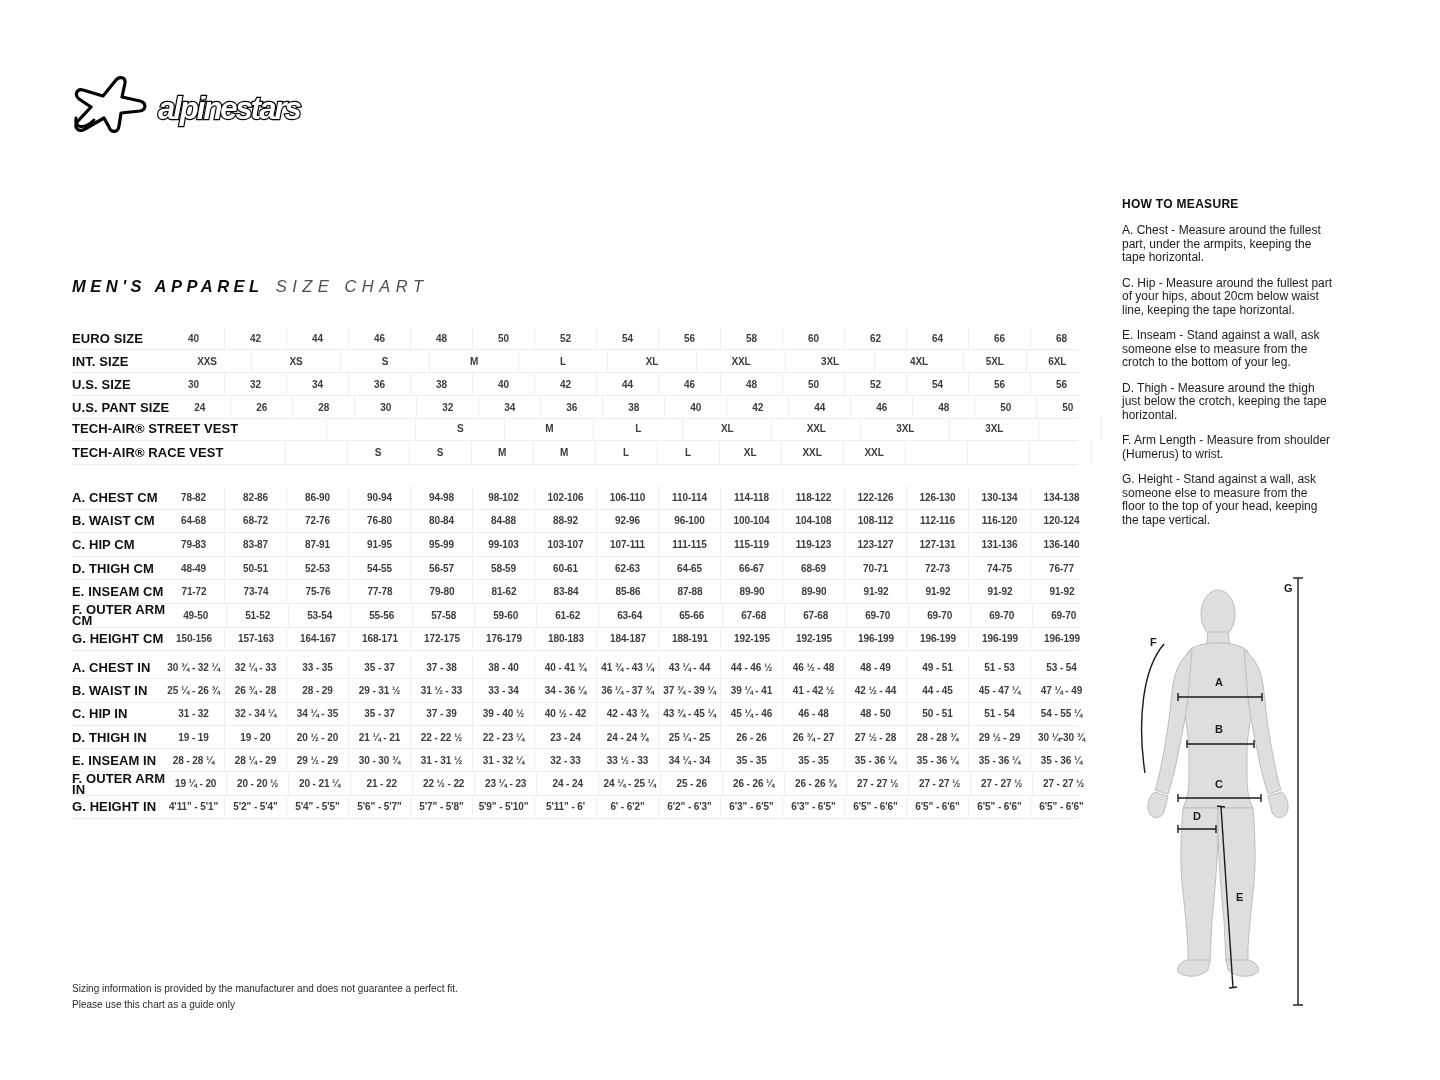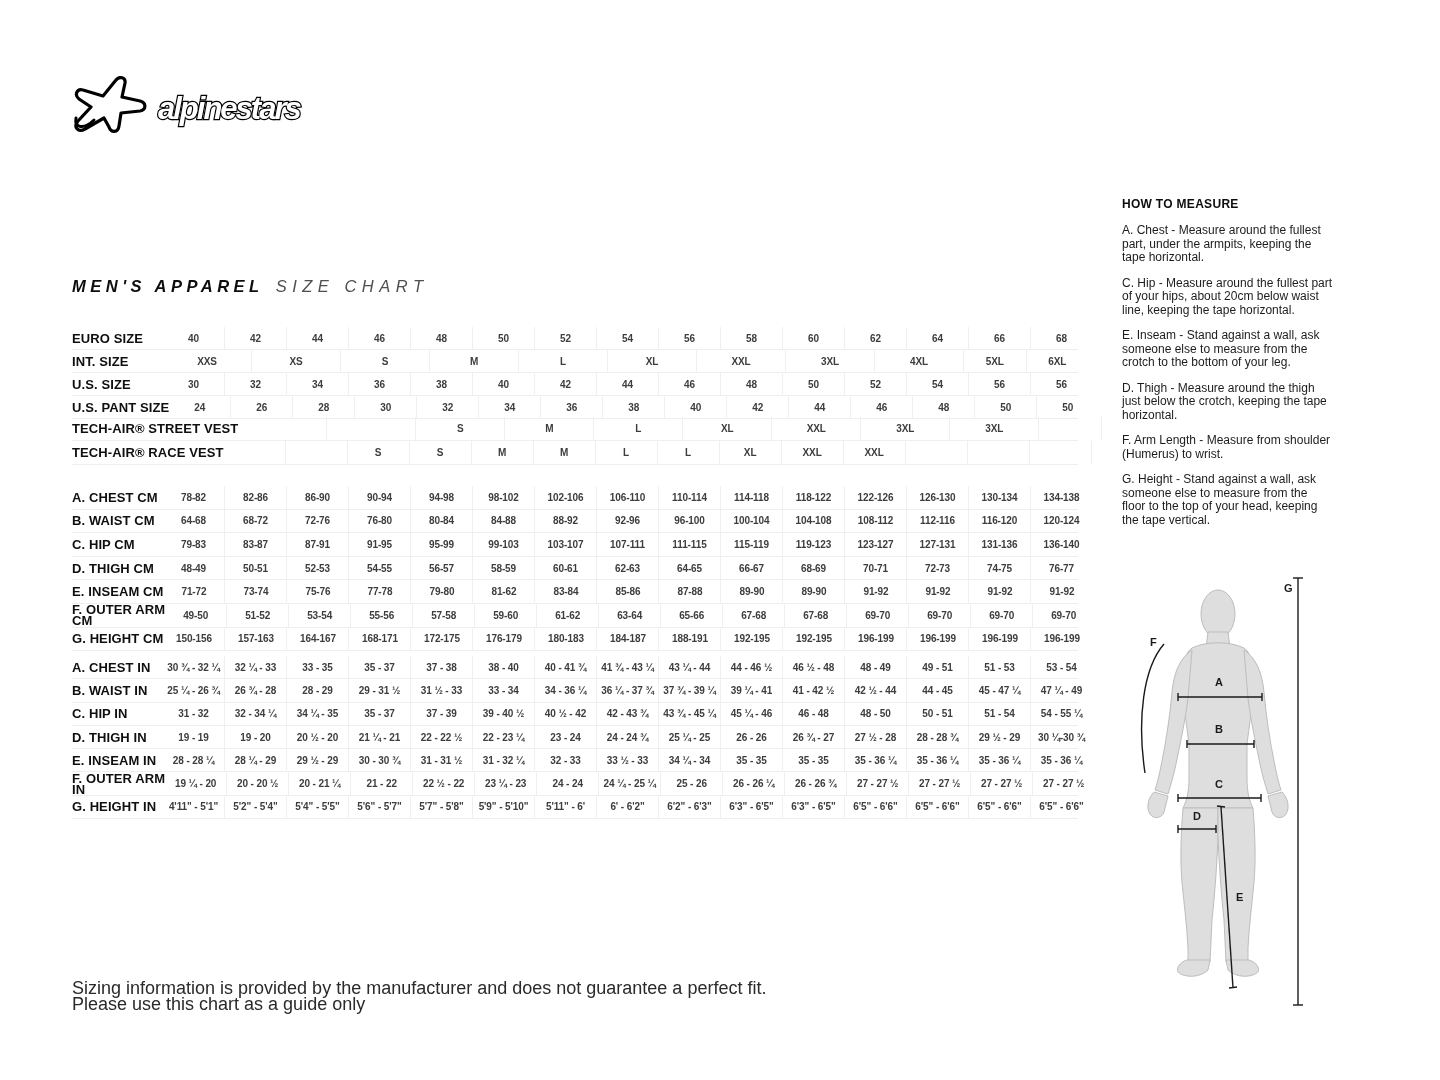--- a/index.html
+++ b/index.html
@@ -44,21 +44,21 @@
 
   
   #howto{left:1122px;top:185px;width:212px;}
   #howto h3{font-size:12px;margin:12px 0 13px 0;letter-spacing:0.3px;color:#0d0d0d;}
   #howto p{font-size:12px;line-height:13.5px;margin:12px 0 11px 0;color:#1c1c1c;}
 
   
   #figure{left:1130px;top:570px;}
 
   
-  #disclaimer{left:72px;top:981px;font-size:18px;line-height:15.5px;color:#2a2a2a;}
+  #disclaimer{left:72px;top:981px;font-size:10px;line-height:15.5px;color:#2a2a2a;}
 </style>
 </head>
 <body>
 
 <svg id="logo" class="abs" width="260" height="60" viewBox="0 0 260 60">
   <g>
     <path d="M34,42 L15,53 C8,57 3,51 8,45 L21,31 L9,23 C4,19 7,12 13,14 L33,20 L46,4 C49,0 56,1 55,7 L52,21 L70,25 C77,27 76,34 70,35 L51,37 L49,50 C48,57 41,57 39,51 Z" fill="#ffffff" stroke="#000000" stroke-width="3.2" stroke-linejoin="round"></path>
     <path d="M24,44 C14,54 4,52 6,42" fill="none" stroke="#000000" stroke-width="3" stroke-linecap="round"></path>
   </g>
   <text x="88" y="43" font-size="31" font-weight="bold" font-style="italic" letter-spacing="-2" fill="#ffffff" stroke="#000000" stroke-width="2.4" style="paint-order:stroke">alpinestars</text>

